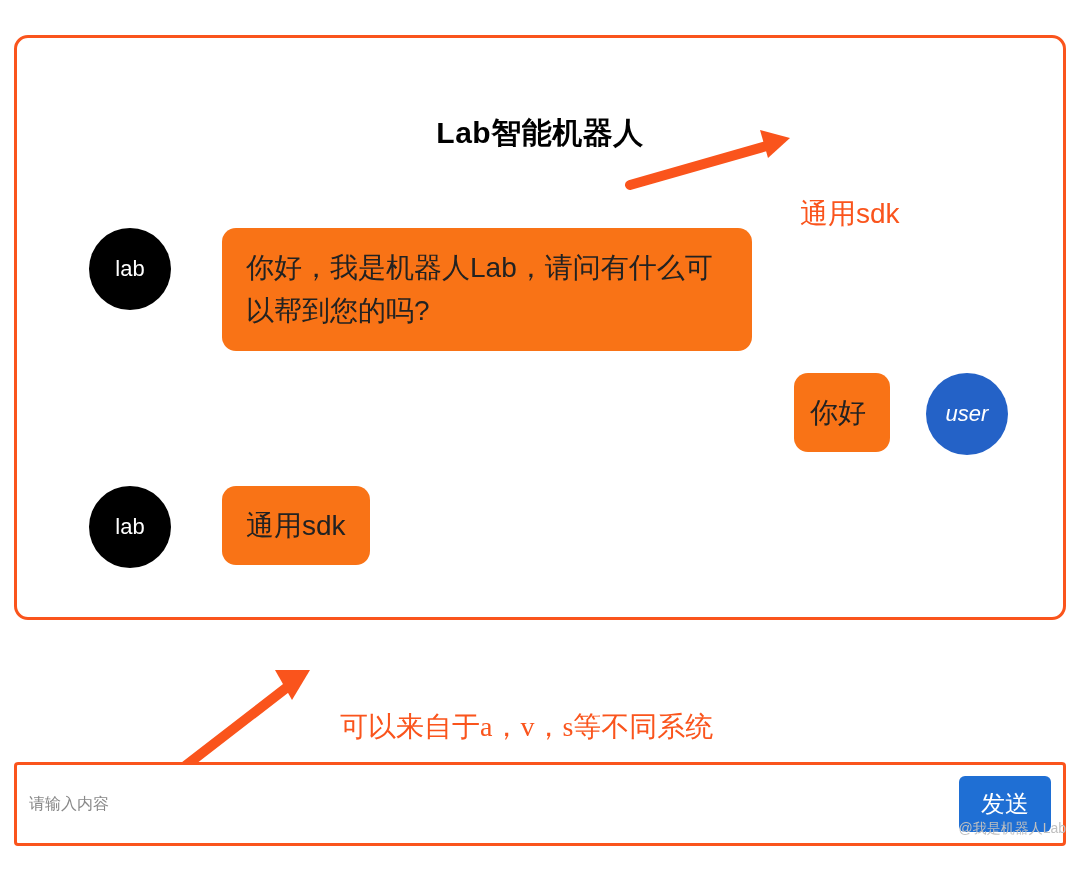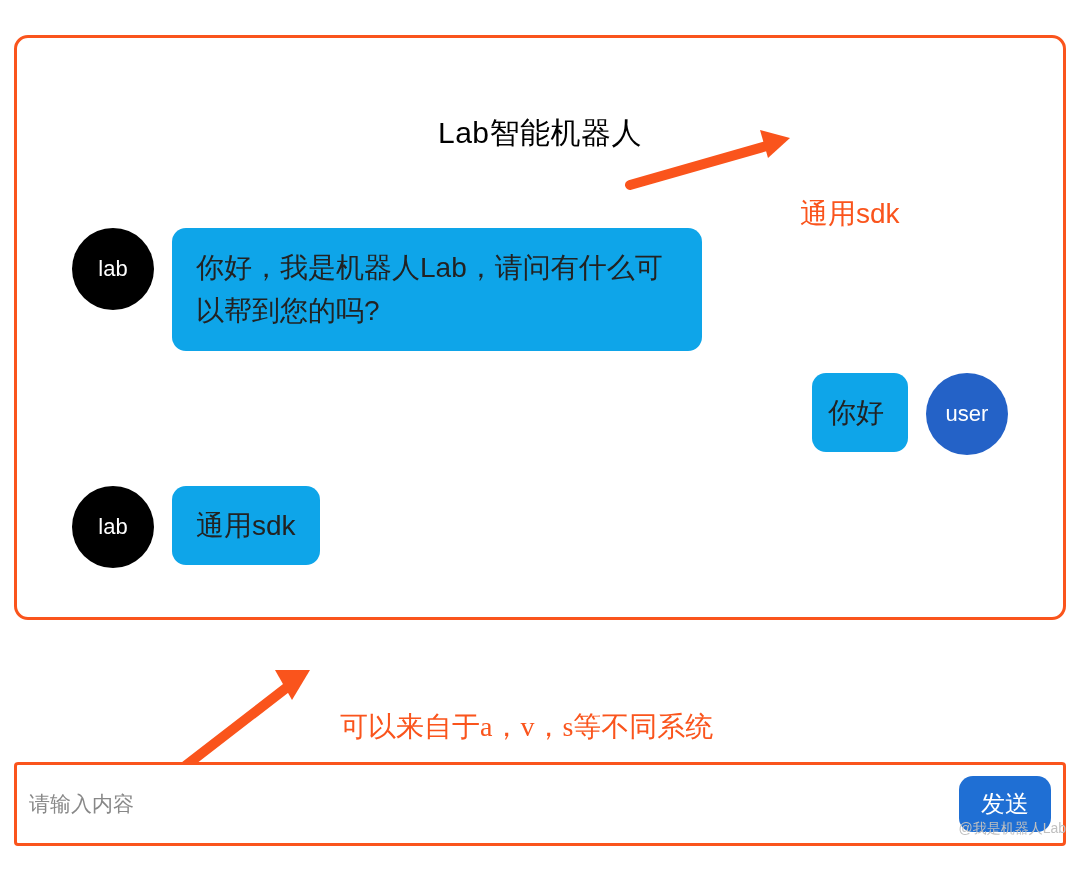--- a/index.html
+++ b/index.html
@@ -20,51 +20,51 @@
     border-radius: 14px;
     background: #fff;
   }
   .chat-title {
     position: absolute;
     top: 75px;
     left: 0;
     width: 100%;
     text-align: center;
     font-size: 30px;
-    font-weight: 400;
+    font-weight: 700;
     color: #000;
     letter-spacing: 0.5px;
   }
   .msg-row { position: absolute; display: flex; align-items: flex-start; }
-  .msg-row.left { left: 55px; }
+  .msg-row.left { left: 72px; gap: 33px; }
   .msg-row.right { right: 55px; flex-direction: row-reverse; }
   .avatar {
     width: 82px;
     height: 82px;
     border-radius: 50%;
     display: flex;
     align-items: center;
     justify-content: center;
     font-size: 22px;
     color: #fff;
     flex-shrink: 0;
   }
   .avatar.lab { background: #000; }
-  .avatar.user { background: #2462c7; }
+  .avatar.user { background: #2462c7; font-style: italic; }
   .bubble {
-    background: #0ea5e9;
+    background: #f97316;
     border-radius: 14px;
     padding: 18px 24px;
     font-size: 28px;
     color: #222;
     line-height: 1.55;
     max-width: 530px;
   }
   .msg-row.left .bubble { margin-left: 18px; }
-  .msg-row.right .bubble { margin-right: 18px; padding-left: 16px; }
+  .msg-row.right .bubble { margin-right: 36px; padding-left: 16px; }
   .row1 { top: 190px; }
   .row2 { top: 335px; }
   .row3 { top: 448px; }
 
   .annotation {
     position: absolute;
     color: #fa541c;
     font-size: 28px;
     text-align: center;
   }
@@ -84,32 +84,32 @@
     border-radius: 4px;
     display: flex;
     align-items: center;
     padding: 0 12px 0 8px;
     background: #fff;
   }
   .input-field {
     flex: 1;
     border: none;
     outline: none;
-    font-size: 21px;
+    font-size: 16px;
     color: #701a75;
     padding: 8px 4px;
     background: transparent;
   }
   .input-field::placeholder { color: #888; }
   .send-btn {
     background: #1f6fd4;
     color: #fff;
     font-size: 24px;
     border: none;
-    border-radius: 14px;
+    border-radius: 6px;
     padding: 12px 22px;
     cursor: pointer;
   }
 
   .watermark {
     position: absolute;
     right: 14px;
     bottom: 36px;
     font-size: 14px;
     color: #c0c0c0;

